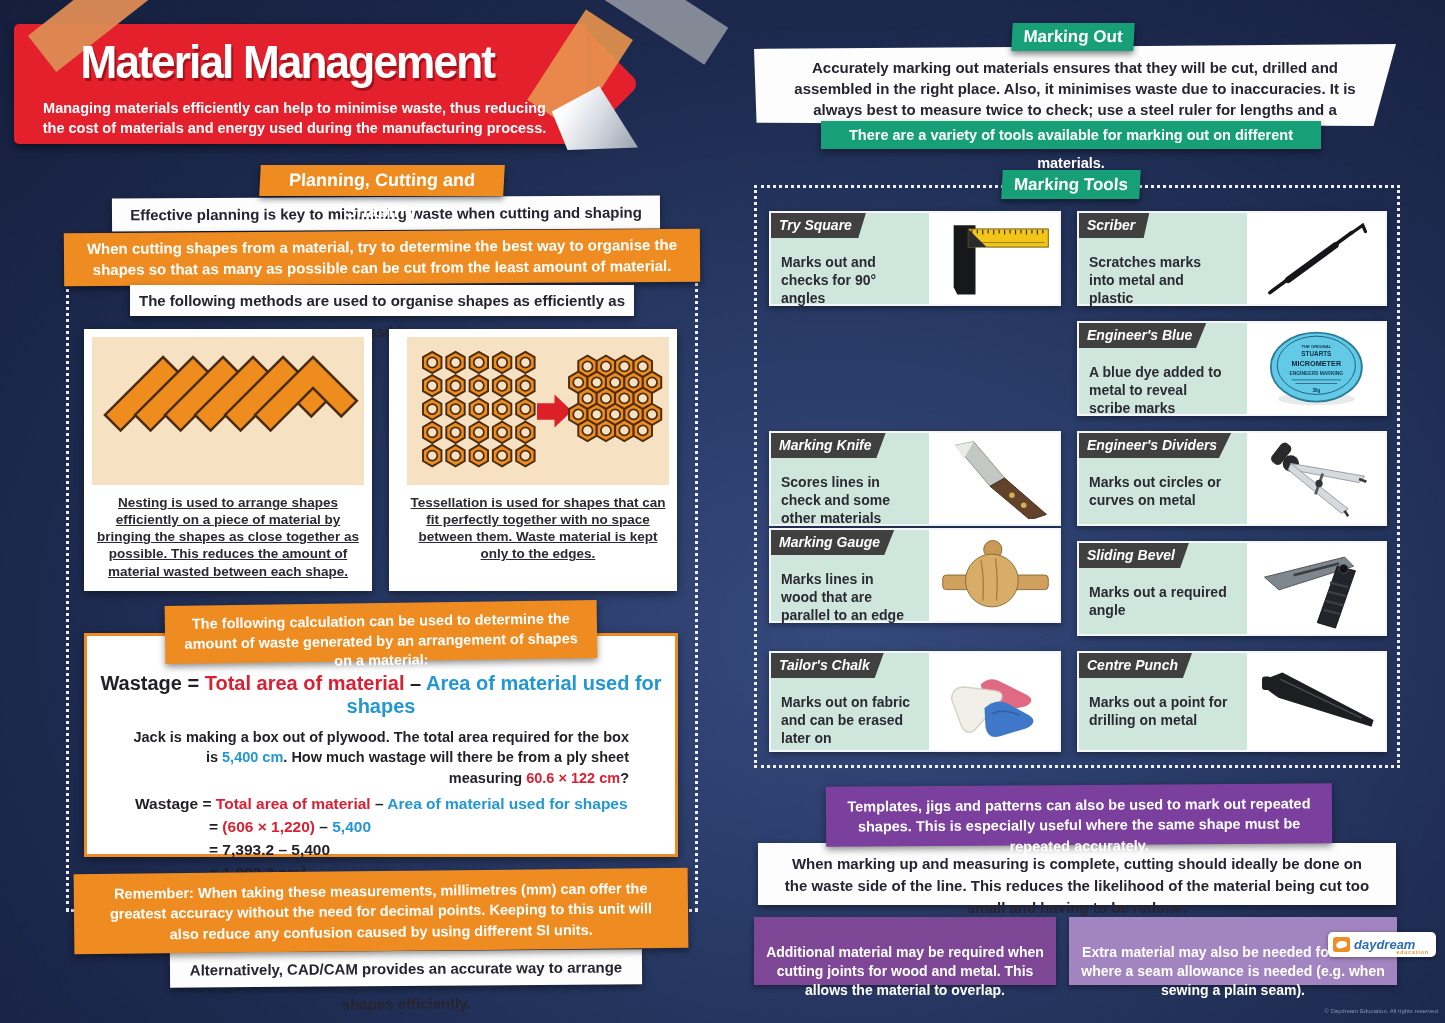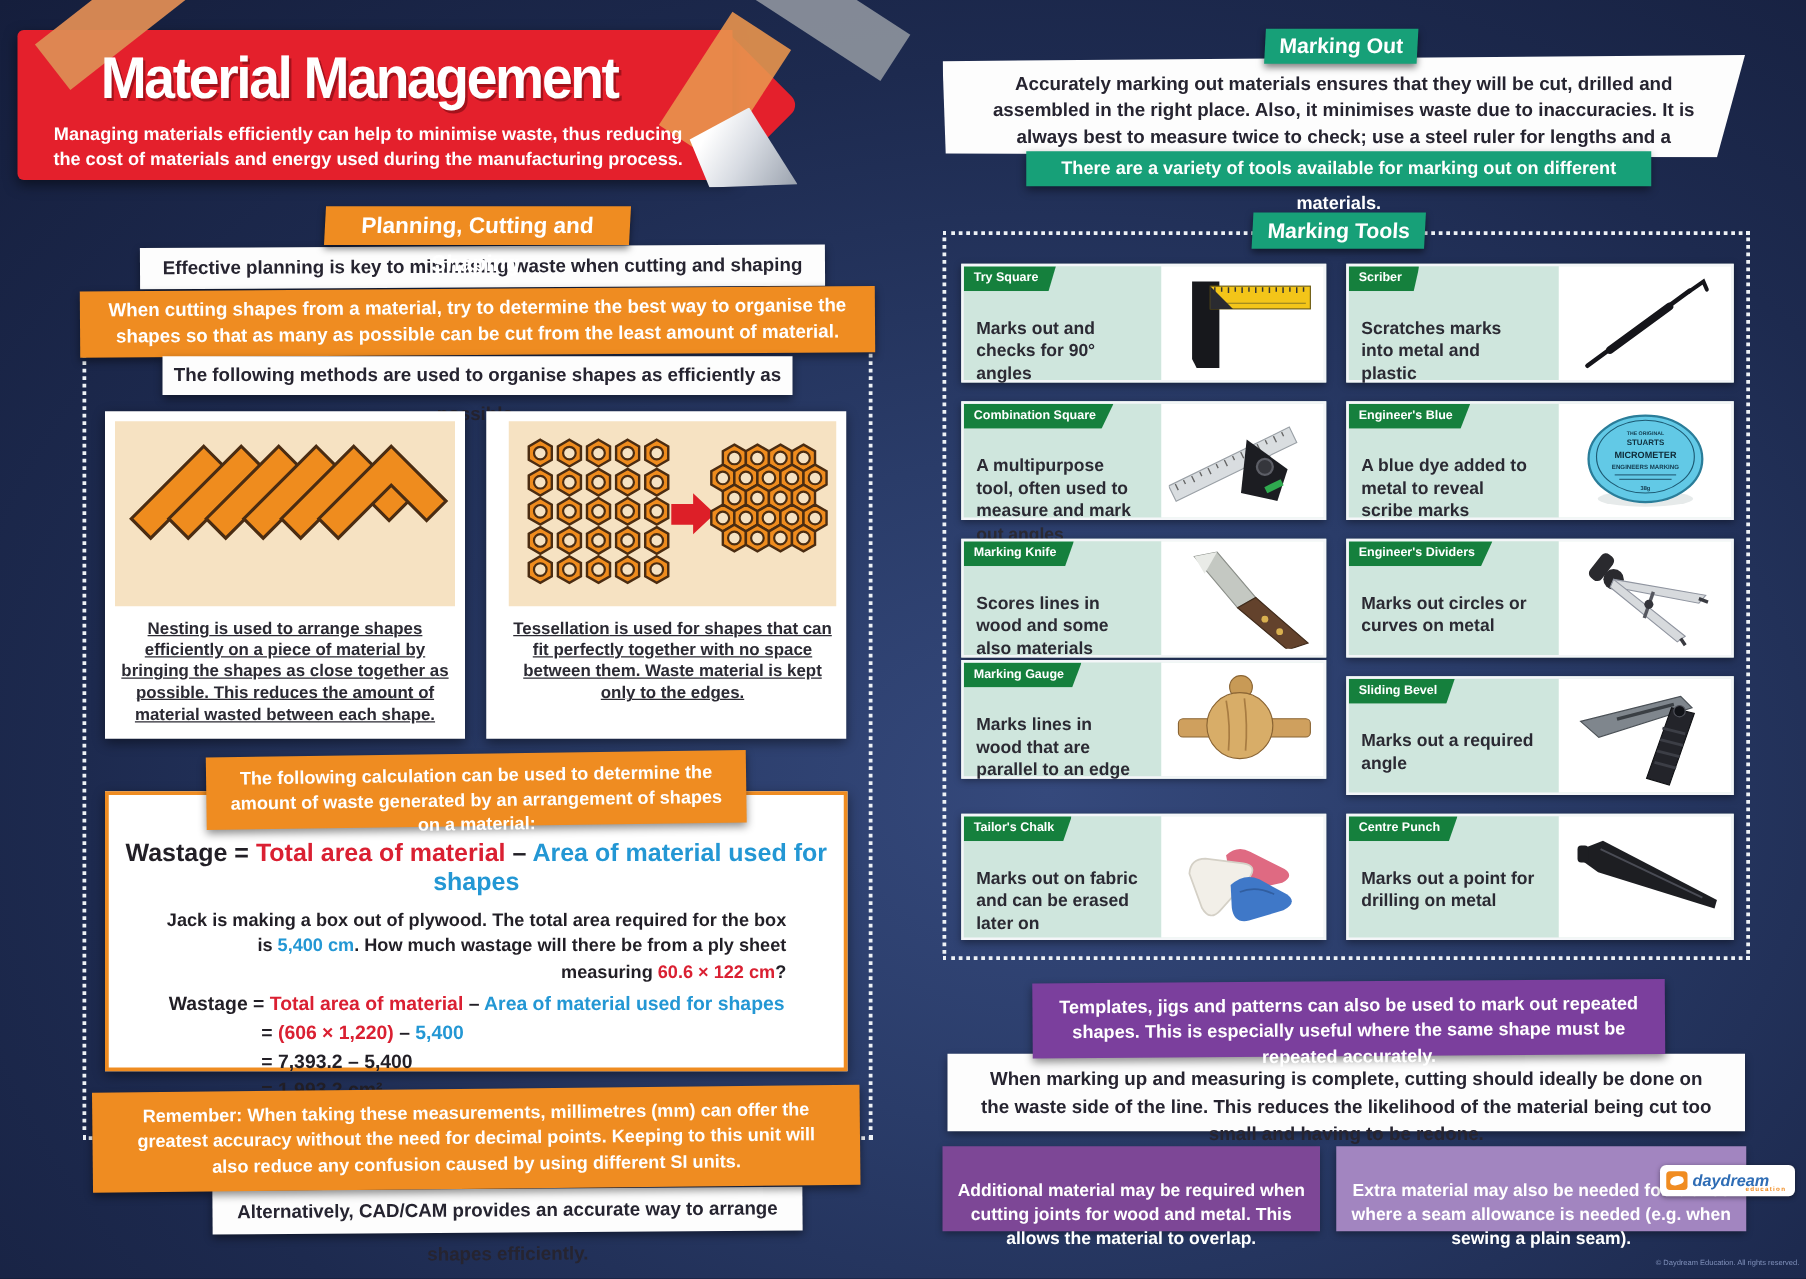--- a/index.html
+++ b/index.html
@@ -51,22 +51,22 @@
   #cad{left:170px;top:951px;width:472px;height:35px;line-height:35px;font-size:15px;z-index:6;transform:rotate(-.4deg);}
   
   #mo-hdr{left:1012px;top:23px;width:122px;height:28px;line-height:28px;font-size:17px;z-index:6;}
   #mo-box{left:754px;top:44px;width:642px;height:82px;background:#fdfdfd;color:#262430;font-size:15px;font-weight:700;
     text-align:center;line-height:1.4;padding:13px 26px 0;z-index:4;
     clip-path:polygon(0 6%, 100% 0, 96.5% 100%, .4% 96%);}
   #mo-green{left:821px;top:121px;width:500px;height:28px;line-height:28px;font-size:14.5px;z-index:5;}
   #mt-dash{left:754px;top:185px;width:646px;height:583px;}
   #mt-hdr{left:1002px;top:170px;width:138px;height:29px;line-height:29px;font-size:17px;z-index:6;}
   .tool-card{position:absolute;background:#cfe6dd;border:2px solid #f4f6f8;box-sizing:border-box;box-shadow:0 2px 6px rgba(0,0,0,.4);z-index:5;}
-  .tool-label{position:absolute;top:0;left:0;background:#15803d;color:#fff;font-weight:800;font-size:10px;
-    padding:4px 14px 5px 8px;clip-path:polygon(0 0,100% 0,92% 100%,0 100%);white-space:nowrap;z-index:2;}
+  .tool-label{position:absolute;top:0;left:0;background:#404040;color:#fff;font-weight:800;font-size:14px;
+    padding:4px 14px 5px 8px;clip-path:polygon(0 0,100% 0,92% 100%,0 100%);white-space:nowrap;z-index:2;font-style:italic;}
   .tool-desc{position:absolute;left:10px;top:40px;width:46%;font-size:14px;font-weight:700;color:#2b2a33;line-height:1.3;}
   .tool-img{position:absolute;right:0;top:0;bottom:0;width:45%;background:#fff;display:flex;align-items:center;justify-content:center;}
   .tool-img svg{width:92%;height:90%;}
   #tpl-banner{left:826px;top:785px;width:506px;height:60px;font-size:14.5px;line-height:1.4;padding:10px 20px 0;z-index:5;transform:rotate(-.4deg);}
   #cut-banner{left:758px;top:843px;width:638px;height:62px;font-size:15px;line-height:1.45;padding:10px 24px 0;z-index:4;}
   .purple-box{color:#fff;font-size:14px;font-weight:700;line-height:1.35;text-align:center;padding-top:26px;box-shadow:0 2px 6px rgba(0,0,0,.4);}
   #purple-left{left:754px;top:917px;width:302px;height:68px;background:#7d4796;}
   #purple-right{left:1069px;top:917px;width:328px;height:68px;background:#a285c0;}
   #logo{left:1328px;top:932px;width:108px;height:25px;background:#fff;border-radius:5px;display:flex;align-items:center;gap:4px;padding:2px 5px;z-index:9;box-shadow:0 1px 4px rgba(0,0,0,.4);}
   .logo-icon{width:17px;height:15px;background:#f08c21;border-radius:3px;position:relative;flex:none;}
@@ -225,35 +225,20 @@
     <div class="tool-desc">Scratches marks into metal and plastic</div>
     <div class="tool-img">
       <svg viewBox="0 0 130 90">
         <path d="M14 82 L104 16" stroke="#15151a" stroke-width="4" stroke-linecap="round"></path>
         <path d="M34 68 L86 30" stroke="#15151a" stroke-width="7" stroke-linecap="round"></path>
         <path d="M103 17 L116 8 L119 15" fill="none" stroke="#15151a" stroke-width="3.5" stroke-linecap="round"></path>
       </svg>
     </div>
   </div>
 
-  <div class="tool-card" style="left:769px;top:321px;width:292px;height:95px">
-    <div class="tool-label">Combination Square</div>
-    <div class="tool-desc">A multipurpose tool, often used to measure and mark out angles</div>
-    <div class="tool-img">
-      <svg viewBox="0 0 130 90">
-        <g transform="rotate(-26 60 45)">
-          <rect x="-4" y="38" width="118" height="15" fill="#d9dde0" stroke="#9aa0a6"></rect>
-          <path d="M2 39v6M10 39v4M18 39v6M26 39v4M34 39v6M42 39v4M50 39v6M58 39v4M66 39v6M74 39v4M82 39v6M90 39v4M98 39v6M106 39v4" stroke="#666" stroke-width="1.2" fill="none"></path>
-        </g>
-        <path d="M68 26 l36 26 l-9 28 l-32 -7 z" fill="#1c1d22"></path>
-        <circle cx="84" cy="50" r="7" fill="#35363c" stroke="#5c5e66" stroke-width="2"></circle>
-        <rect x="84" y="64" width="16" height="6" fill="#2faa4f" transform="rotate(-26 92 67)"></rect>
-      </svg>
-    </div>
-  </div>
 
   <div class="tool-card" style="left:1077px;top:321px;width:310px;height:95px">
     <div class="tool-label">Engineer's Blue</div>
     <div class="tool-desc">A blue dye added to metal to reveal scribe marks</div>
     <div class="tool-img">
       <svg viewBox="0 0 130 90">
         <ellipse cx="65" cy="78" rx="42" ry="7" fill="#e6eaea"></ellipse>
         <ellipse cx="65" cy="43" rx="50" ry="38" fill="#62c9e6" stroke="#2a7d99" stroke-width="2"></ellipse>
         <ellipse cx="65" cy="41" rx="43" ry="32" fill="none" stroke="#1d5a73" stroke-width="1"></ellipse>
         <text x="65" y="22" font-size="4.6" font-weight="bold" fill="#123a4e" text-anchor="middle">THE ORIGINAL</text>
@@ -261,21 +246,21 @@
         <text x="65" y="42" font-size="8" font-weight="bold" fill="#0d2835" text-anchor="middle">MICROMETER</text>
         <text x="65" y="52" font-size="5.4" font-weight="bold" fill="#123a4e" text-anchor="middle">ENGINEERS MARKING</text>
         <path d="M38 57 h54 M42 61 h46" stroke="#2a6a84" stroke-width="1"></path>
         <text x="65" y="70" font-size="5" font-weight="bold" fill="#123a4e" text-anchor="middle">38g</text>
       </svg>
     </div>
   </div>
 
   <div class="tool-card" style="left:769px;top:431px;width:292px;height:95px">
     <div class="tool-label">Marking Knife</div>
-    <div class="tool-desc">Scores lines in wood and some also materials</div>
+    <div class="tool-desc">Scores lines in check and some other materials</div>
     <div class="tool-img">
       <svg viewBox="0 0 130 90">
         <polygon points="22,8 42,4 76,44 60,53" fill="#c4c8c2" stroke="#8a8e88"></polygon>
         <polygon points="22,8 42,4 31,23" fill="#e9ebe7"></polygon>
         <polygon points="60,53 76,44 122,84 104,90" fill="#63422c" stroke="#3f2a1a"></polygon>
         <circle cx="84" cy="63" r="3" fill="#d9b04f"></circle>
         <circle cx="97" cy="74" r="3" fill="#d9b04f"></circle>
       </svg>
     </div>
   </div>

